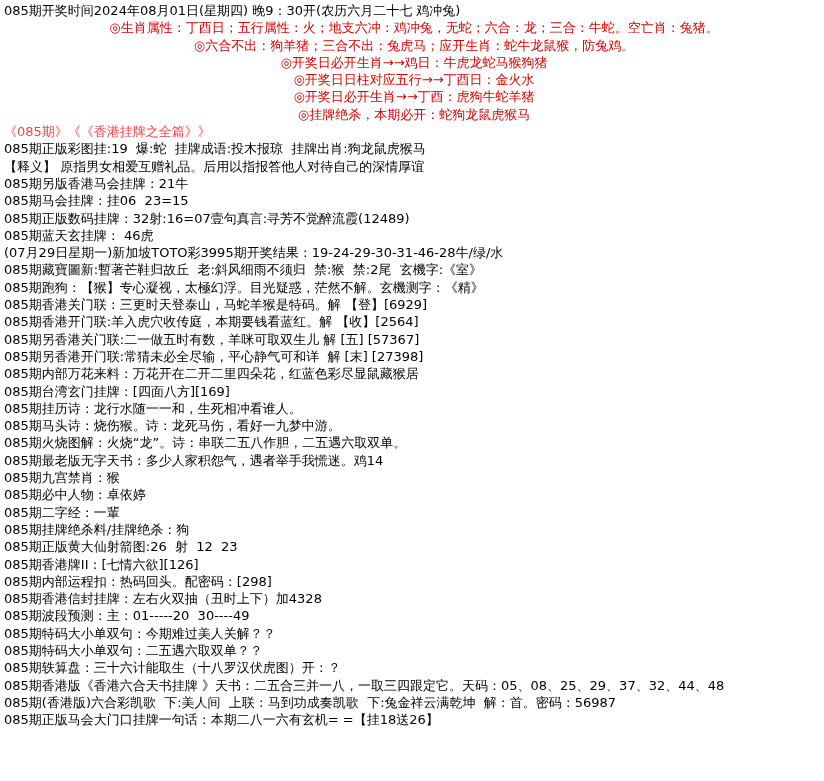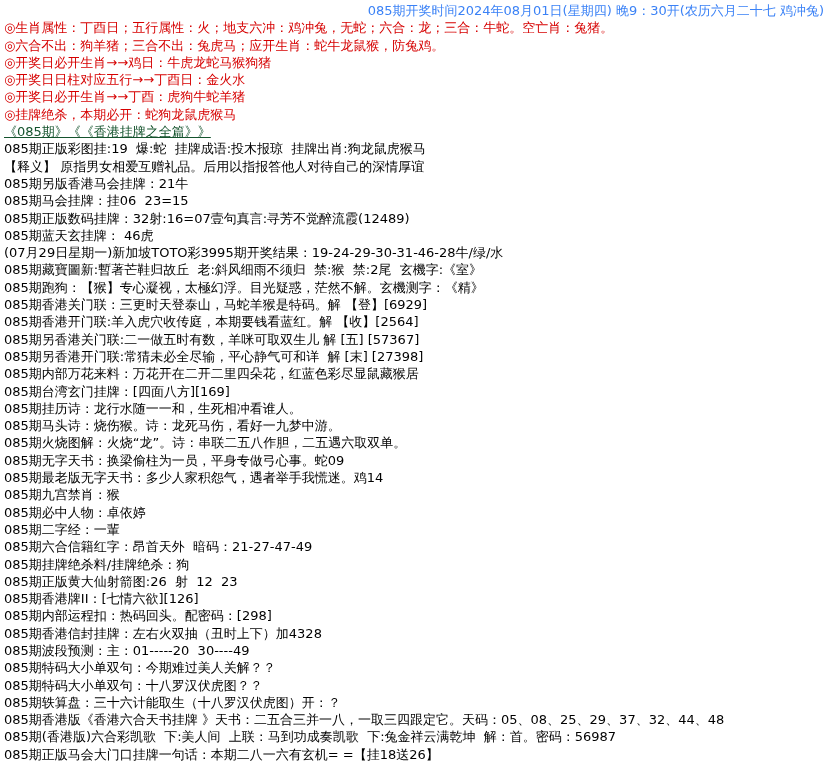--- a/index.html
+++ b/index.html
@@ -20,29 +20,28 @@
     padding: 2px 0 0 4px;
     box-sizing: border-box;
   }
   .line {
     line-height: 17.3px;
     white-space: pre-wrap;
     letter-spacing: 0px;
   }
   .red {
     color: #d60000;
+    text-align: center;
   }
   .title-line {
-    color: #3b82f6;
+    color: #000000;
     font-weight: normal;
-    text-align: right;
   }
   .section-title {
-    color: #14532d;
-    text-decoration: underline;
+    color: #ef4444;
   }
 </style>
 </head>
 <body>
 
 <div class="page">
 
   <div class="line title-line">085期开奖时间2024年08月01日(星期四) 晚9：30开(农历六月二十七 鸡冲兔)</div>
 
   <div class="line red">◎生肖属性：丁酉日；五行属性：火；地支六冲：鸡冲兔，无蛇；六合：龙；三合：牛蛇。空亡肖：兔猪。</div>
@@ -65,32 +64,30 @@
   <div class="line">085期跑狗：【猴】专心凝视，太極幻浮。目光疑惑，茫然不解。玄機测字：《精》</div>
   <div class="line">085期香港关门联：三更时天登泰山，马蛇羊猴是特码。解 【登】[6929]</div>
   <div class="line">085期香港开门联:羊入虎穴收传庭，本期要钱看蓝红。解 【收】[2564]</div>
   <div class="line">085期另香港关门联:二一做五时有数，羊咪可取双生儿 解 [五] [57367]</div>
   <div class="line">085期另香港开门联:常猜未必全尽输，平心静气可和详  解 [末] [27398]</div>
   <div class="line">085期内部万花来料：万花开在二开二里四朵花，红蓝色彩尽显鼠藏猴居</div>
   <div class="line">085期台湾玄门挂牌：[四面八方][169]</div>
   <div class="line">085期挂历诗：龙行水随一一和，生死相冲看谁人。</div>
   <div class="line">085期马头诗：烧伤猴。诗：龙死马伤，看好一九梦中游。</div>
   <div class="line">085期火烧图解：火烧“龙”。诗：串联二五八作胆，二五遇六取双单。</div>
-  <div class="line">085期无字天书：换梁偷柱为一员，平身专做弓心事。蛇09</div>
   <div class="line">085期最老版无字天书：多少人家积怨气，遇者举手我慌迷。鸡14</div>
   <div class="line">085期九宫禁肖：猴</div>
   <div class="line">085期必中人物：卓依婷</div>
   <div class="line">085期二字经：一輩</div>
-  <div class="line">085期六合信籍红字：昂首天外  暗码：21-27-47-49</div>
   <div class="line">085期挂牌绝杀料/挂牌绝杀：狗</div>
   <div class="line">085期正版黄大仙射箭图:26  射  12  23</div>
   <div class="line">085期香港牌II：[七情六欲][126]</div>
   <div class="line">085期内部运程扣：热码回头。配密码：[298]</div>
   <div class="line">085期香港信封挂牌：左右火双抽（丑时上下）加4328</div>
   <div class="line">085期波段预测：主：01-----20  30----49</div>
   <div class="line">085期特码大小单双句：今期难过美人关解？？</div>
-  <div class="line">085期特码大小单双句：十八罗汉伏虎图？？</div>
+  <div class="line">085期特码大小单双句：二五遇六取双单？？</div>
   <div class="line">085期轶算盘：三十六计能取生（十八罗汉伏虎图）开：？</div>
   <div class="line">085期香港版《香港六合天书挂牌 》天书：二五合三并一八，一取三四跟定它。天码：05、08、25、29、37、32、44、48</div>
   <div class="line">085期(香港版)六合彩凯歌  下:美人间  上联：马到功成奏凯歌  下:兔金祥云满乾坤  解：首。密码：56987</div>
   <div class="line">085期正版马会大门口挂牌一句话：本期二八一六有玄机= =【挂18送26】</div>
 
 </div>
 
 </body></html>

